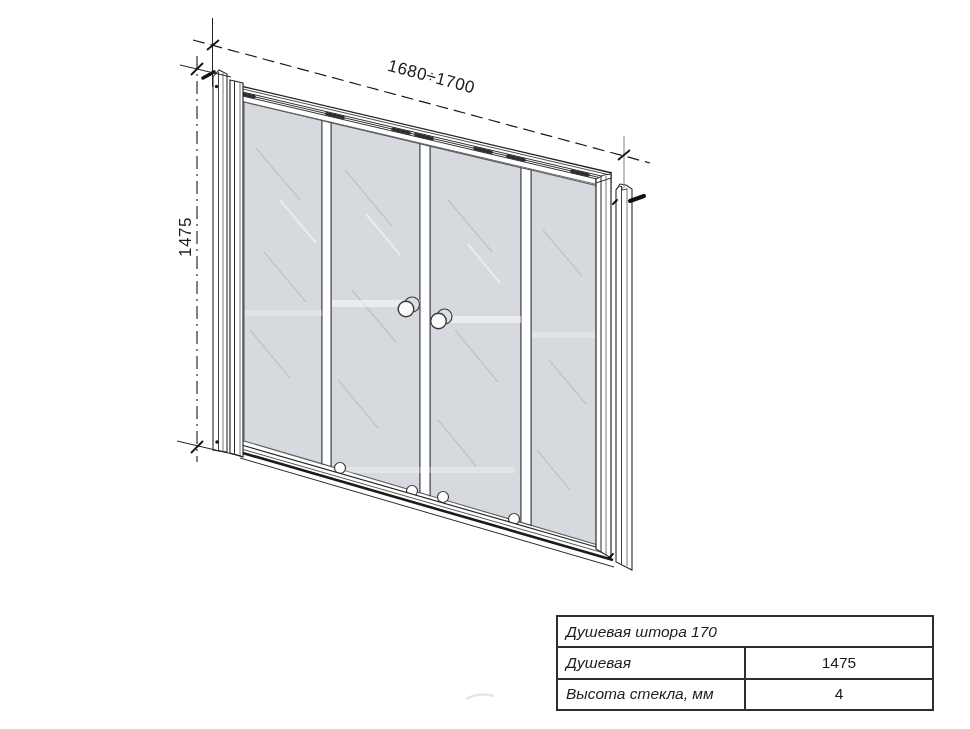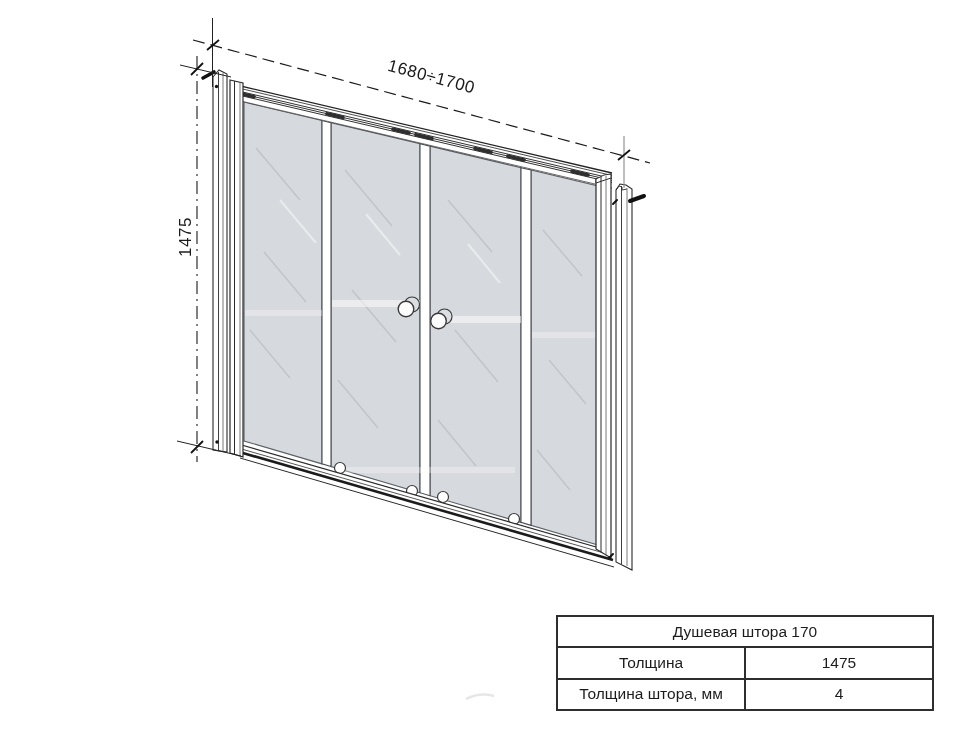--- a/index.html
+++ b/index.html
@@ -12,21 +12,21 @@
   table.spec-table{
     position:absolute;left:556px;top:615px;width:378px;height:96px;
     border-collapse:collapse;table-layout:fixed;
     font-size:15.5px;color:#1c1c1c;background:#fff;
   }
   table.spec-table td{
     border:2px solid #2e2e2e;
     padding:1px 8px;height:22px;line-height:20px;
     white-space:nowrap;overflow:hidden;
   }
-  table.spec-table td.lbl{width:248px;text-align:center;}
+  table.spec-table td.lbl{width:248px;text-align:left;font-style:italic;}
   table.spec-table td.val{width:126px;text-align:center;}
 </style>
 </head>
 <body>
 
 <div class="stage">
 <svg width="970" height="729" viewBox="0 0 970 729">
 
   <g stroke="#5a6066" stroke-width="1.1" fill="#d6d9dd">
     <polygon points="244,102 322,120.5 322,463.9 244,441"></polygon>
@@ -165,21 +165,21 @@
   <path d="M466,699 q 14,-7 28,-3" fill="none" stroke="#dcdcdc" stroke-width="2.4" opacity="0.7"></path>
 </svg>
 </div>
 
 <table class="spec-table">
   <tbody>
       <tr>
     <td colspan="2" class="lbl">Душевая штора 170</td>
   </tr>
   <tr>
-    <td class="lbl">Толщина</td>
+    <td class="lbl">Душевая</td>
     <td class="val">1475</td>
   </tr>
   <tr>
-    <td class="lbl">Толщина штора, мм</td>
+    <td class="lbl">Высота стекла, мм</td>
     <td class="val">4</td>
   </tr>
 </tbody>
   </table>
 
 </body></html>

